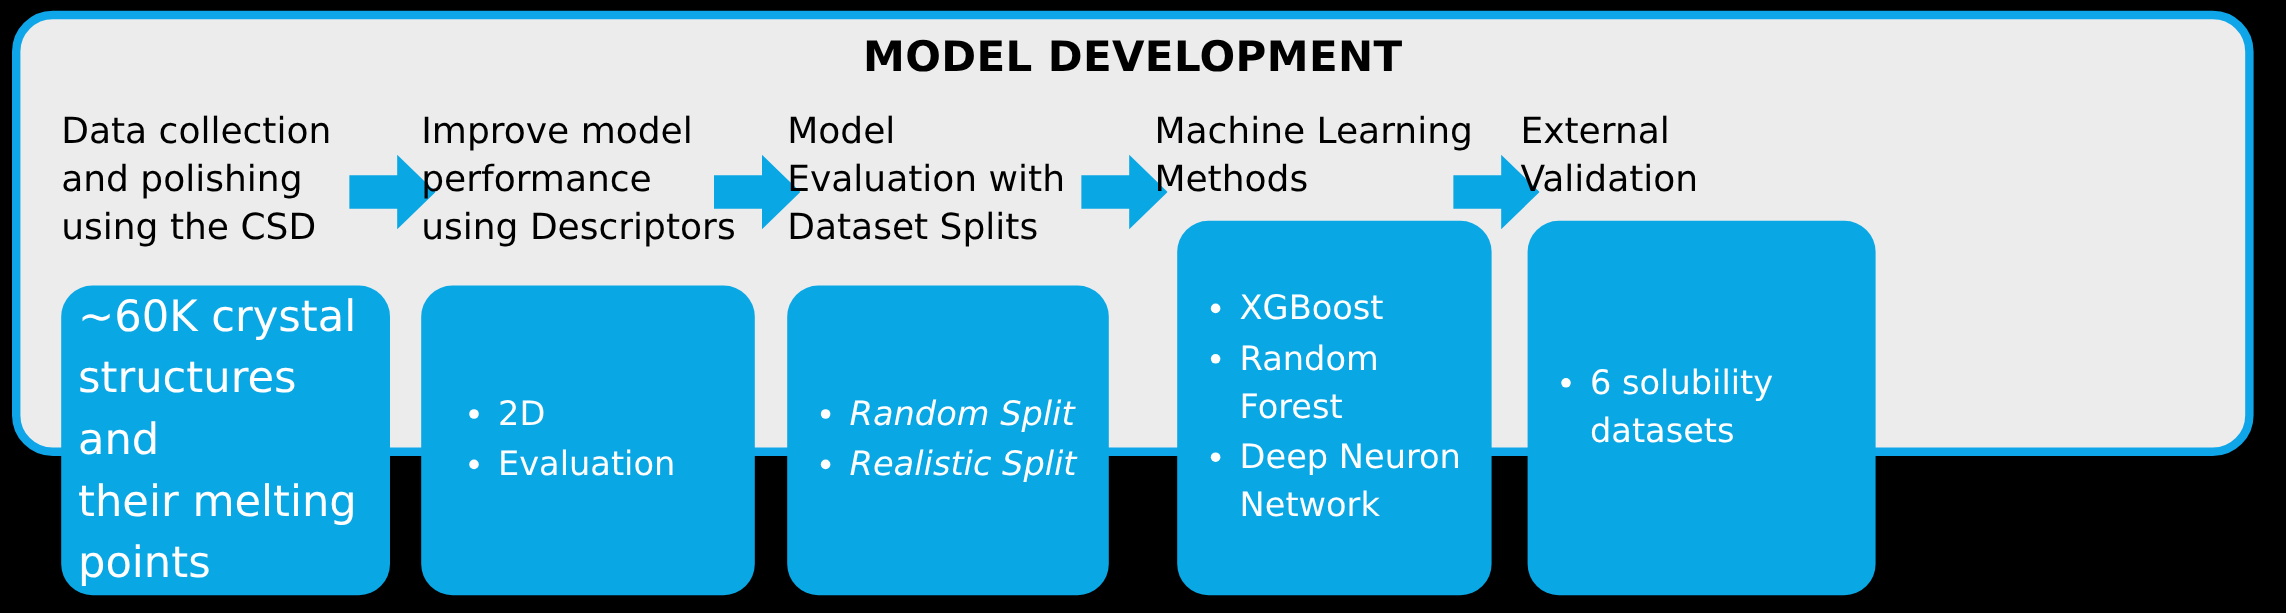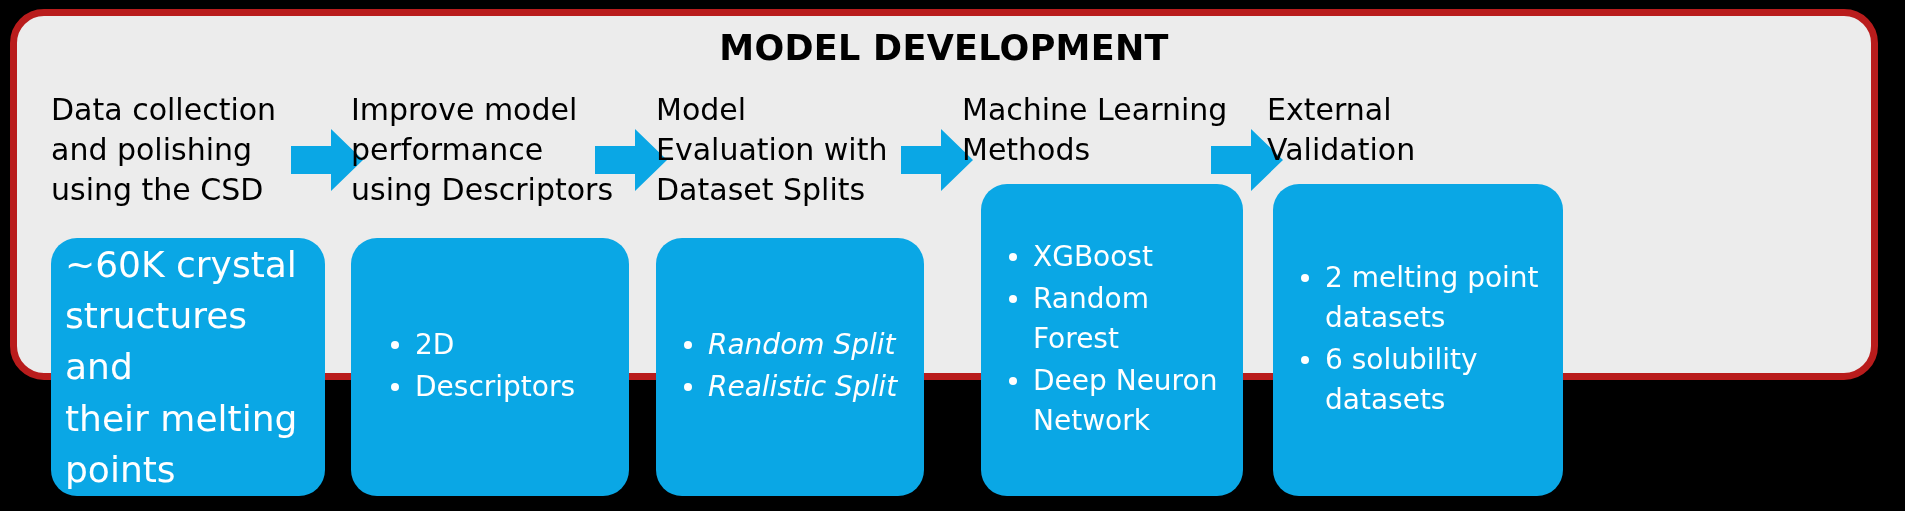--- a/index.html
+++ b/index.html
@@ -22,21 +22,21 @@
   }
 
   
   #frame {
     position: absolute;
     left: 10px;
     top: 9px;
     width: 1868px;
     height: 371px;
     background: #ececec;
-    border: 7px solid #b91c1c;
+    border: 7px solid #0ea5e9;
     border-radius: 34px;
     box-sizing: border-box;
   }
 
   #title {
     position: absolute;
     left: 0;
     top: 12px;
     width: 100%;
     text-align: center;
@@ -139,21 +139,21 @@
       </svg>
     </div>
 
     <div class="column" style="left:334px; top:74px; width:285px;">
       <div class="col-head">Improve model
 performance
 using Descriptors</div>
       <div class="blue-box" style="left:0px; top:148px; width:278px; height:258px;padding-left:12px;">
         <ul class="bullet-list">
           <li>2D</li>
-          <li>Descriptors</li>
+          <li>Evaluation</li>
         </ul>
       </div>
     </div>
 
     <div class="arrow" style="left:578px; top:113px;">
       <svg viewBox="0 0 72 62" xmlns="http://www.w3.org/2000/svg" aria-hidden="true">
         <polygon points="0,17 40,17 40,0 72,31 40,62 40,45 0,45" fill="#0aa7e5"></polygon>
       </svg>
     </div>
 
@@ -191,20 +191,19 @@
       <svg viewBox="0 0 72 62" xmlns="http://www.w3.org/2000/svg" aria-hidden="true">
         <polygon points="0,17 40,17 40,0 72,31 40,62 40,45 0,45" fill="#0aa7e5"></polygon>
       </svg>
     </div>
 
     <div class="column" style="left:1250px; top:74px; width:290px;">
       <div class="col-head">External
 Validation</div>
       <div class="blue-box" style="left:6px; top:94px; width:290px; height:312px;">
         <ul class="bullet-list">
-          <li>2 melting point datasets</li>
           <li>6 solubility datasets</li>
         </ul>
       </div>
     </div>
 
   </div>
 </div>
 
 </body></html>

